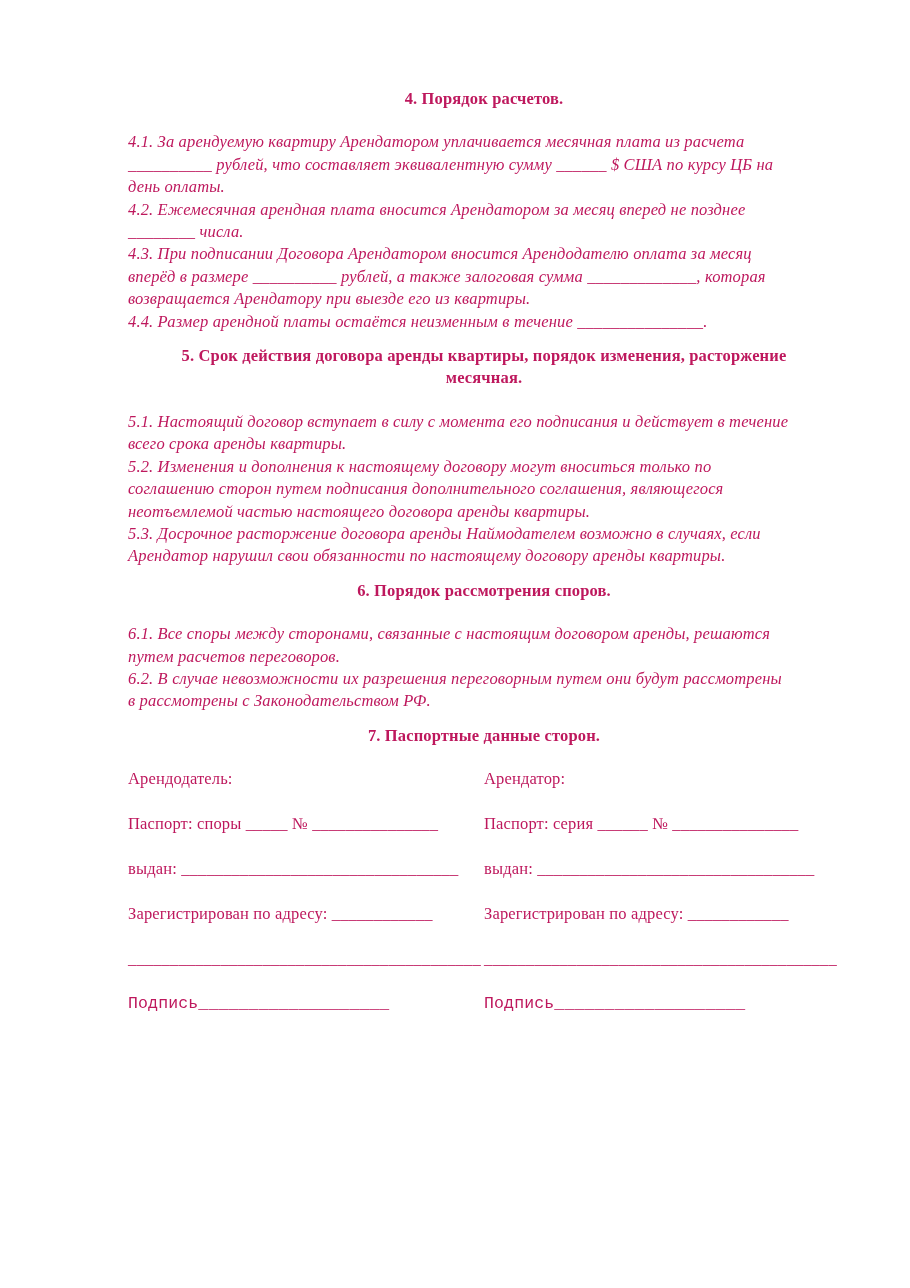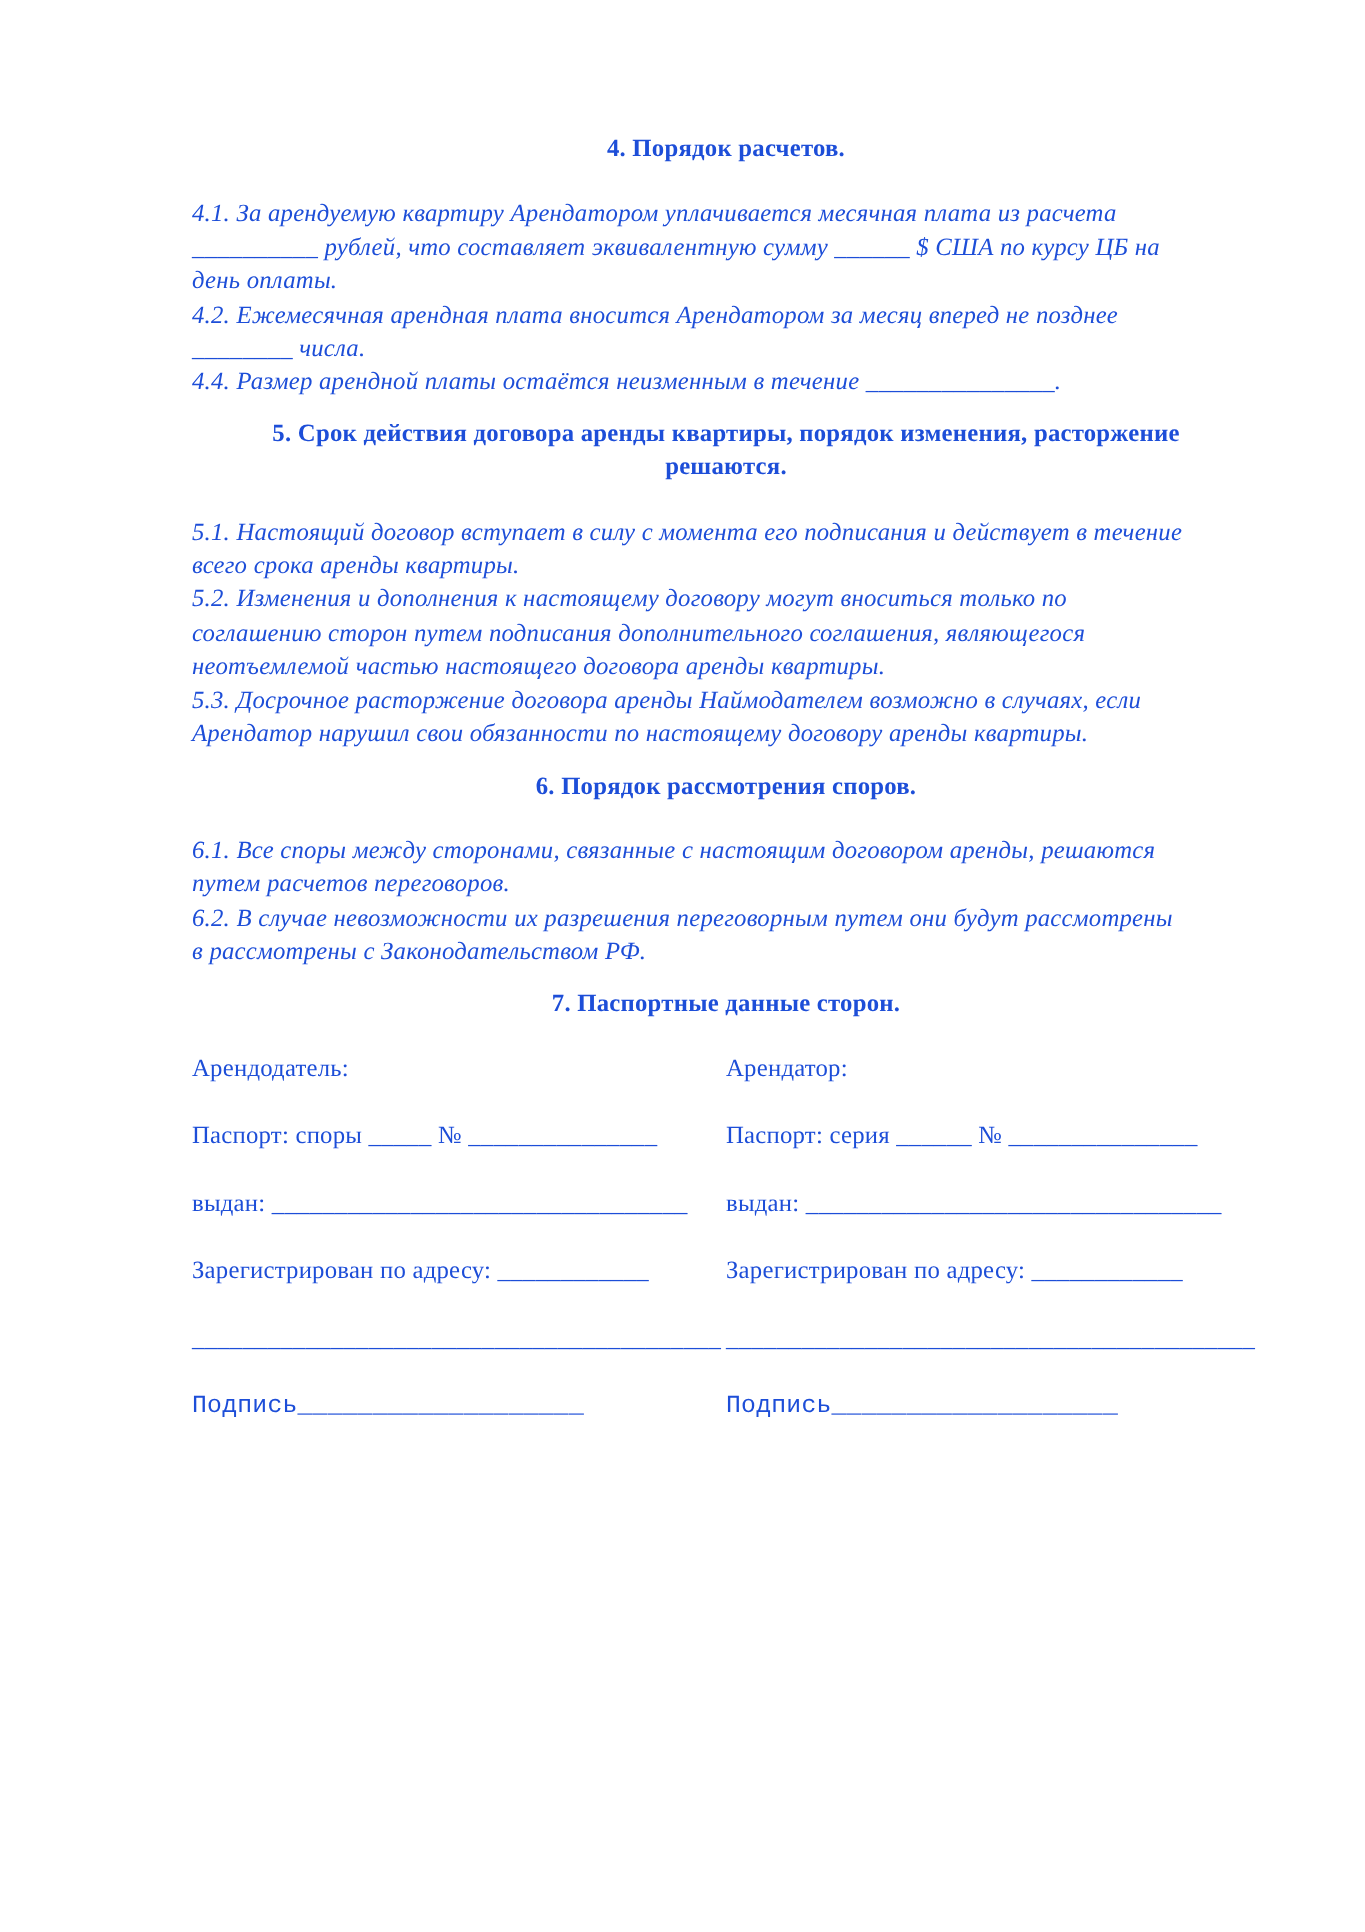--- a/index.html
+++ b/index.html
@@ -3,21 +3,21 @@
 <meta charset="utf-8">
 <style>
   html, body { margin: 0; padding: 0; background: #ffffff; }
   .page {
     position: relative;
     width: 910px;
     height: 1288px;
     background: #ffffff;
     overflow: hidden;
     font-family: "Liberation Serif", "DejaVu Serif", serif;
-    color: #1d4ed8;
+    color: #be185d;
   }
   .content {
     position: absolute;
     left: 128px;
     top: 88px;
     width: 712px;
     font-size: 16.5px;
     line-height: 22.4px;
     letter-spacing: 0.15px;
   }
@@ -52,29 +52,34 @@
         <div class="paragraph">
           <div class="ln">4.1. За арендуемую квартиру Арендатором уплачивается месячная плата из расчета</div>
           <div class="ln">__________ рублей, что составляет эквивалентную сумму ______ $ США по курсу ЦБ на</div>
           <div class="ln">день оплаты.</div>
         </div>
         <div class="paragraph">
           <div class="ln">4.2. Ежемесячная арендная плата вносится Арендатором за месяц вперед не позднее</div>
           <div class="ln">________ числа.</div>
         </div>
         <div class="paragraph">
+          <div class="ln">4.3. При подписании Договора Арендатором вносится Арендодателю оплата за месяц</div>
+          <div class="ln">вперёд в размере __________ рублей, а также залоговая сумма _____________, которая</div>
+          <div class="ln">возвращается Арендатору при выезде его из квартиры.</div>
+        </div>
+        <div class="paragraph">
           <div class="ln">4.4. Размер арендной платы остаётся неизменным в течение _______________.</div>
         </div>
       </div>
     </div>
 
     <div class="section">
       <div class="heading">
         <div class="ln">5. Срок действия договора аренды квартиры, порядок изменения, расторжение</div>
-        <div class="ln">решаются.</div>
+        <div class="ln">месячная.</div>
       </div>
       <div class="section-body">
         <div class="paragraph">
           <div class="ln">5.1. Настоящий договор вступает в силу с момента его подписания и действует в течение</div>
           <div class="ln">всего срока аренды квартиры.</div>
         </div>
         <div class="paragraph">
           <div class="ln">5.2. Изменения и дополнения к настоящему договору могут вноситься только по</div>
           <div class="ln">соглашению сторон путем подписания дополнительного соглашения, являющегося</div>
           <div class="ln">неотъемлемой частью настоящего договора аренды квартиры.</div>

